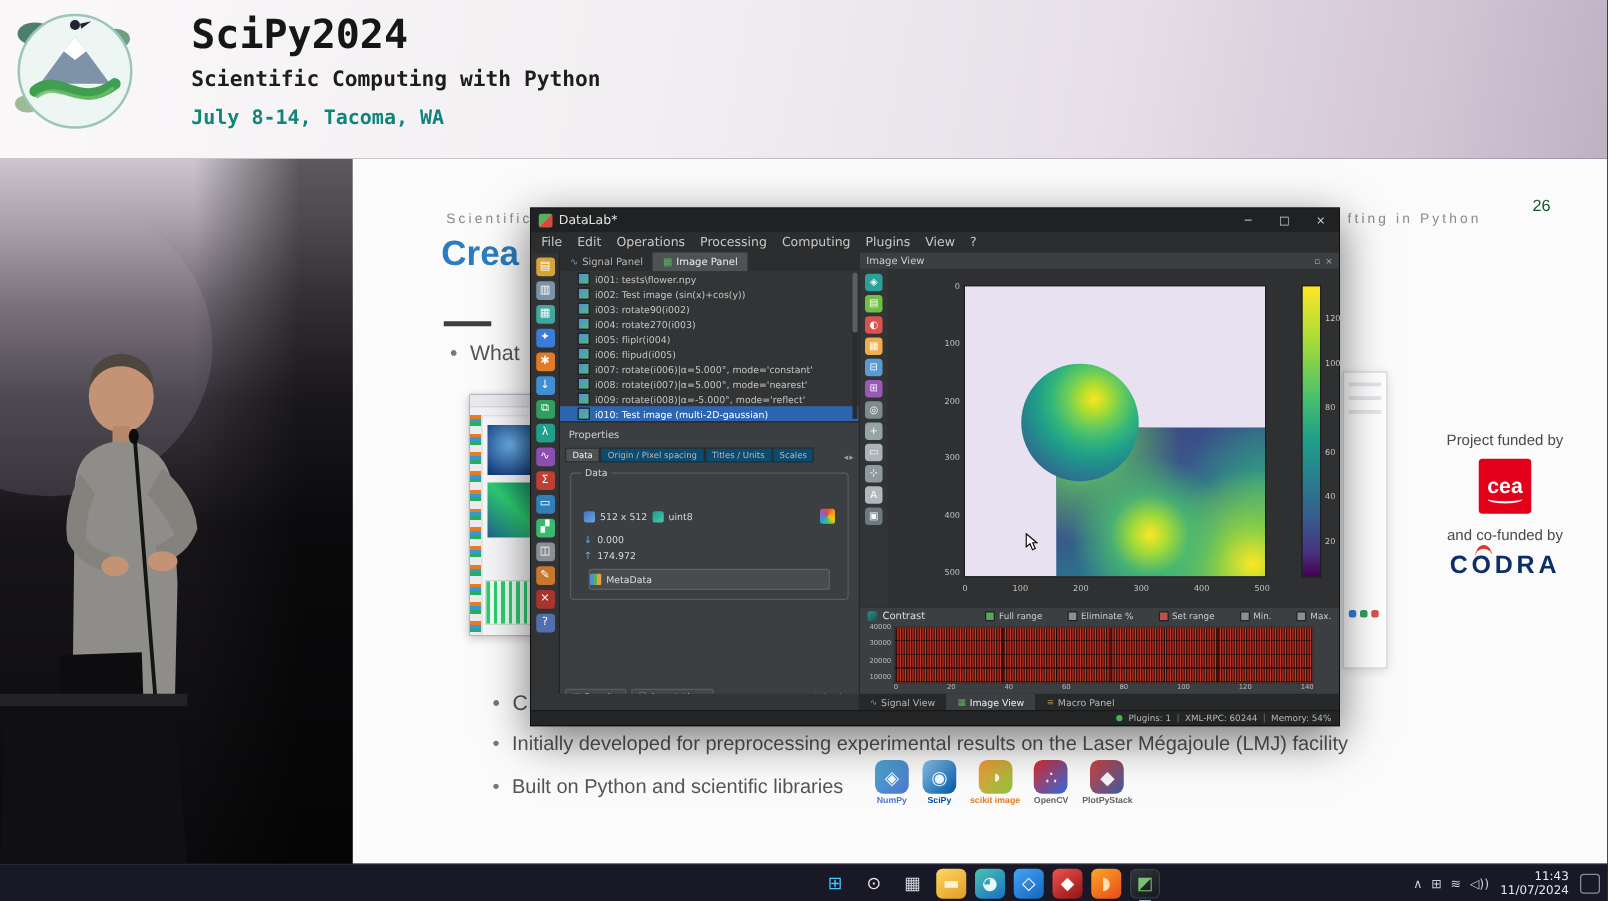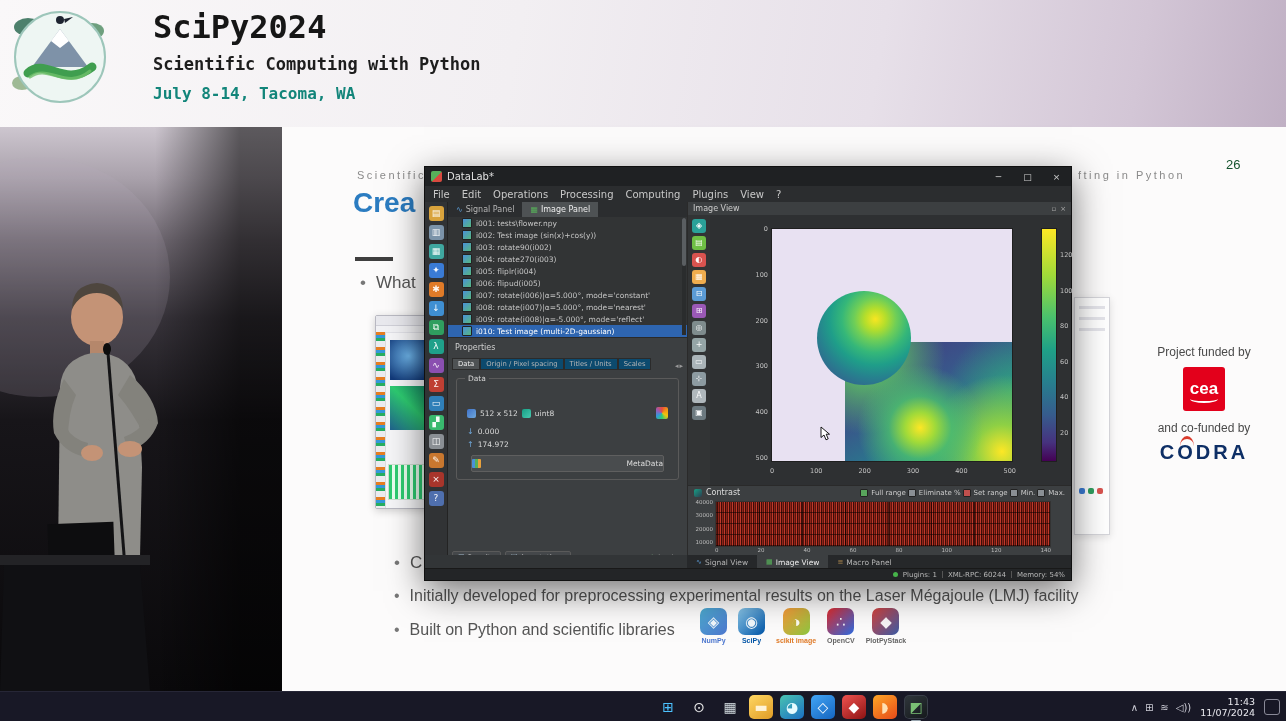--- a/index.html
+++ b/index.html
@@ -103,21 +103,21 @@
   .dl-groupbox{position:absolute;left:8px;right:8px;top:176px;height:100px;border:1px solid #5a5a5a;border-radius:3px;}
   .gb-legend{position:absolute;left:8px;top:-5px;background:#3c3f41;padding:0 3px;font-size:7.5px;color:#d5d5d5;}
   .gb-row{position:absolute;left:10px;right:10px;display:flex;align-items:center;gap:4px;font-size:7.5px;color:#d8d8d8;}
   .gb-r1{top:28px;} .gb-r2{top:48px;} .gb-r3{top:61px;}
   .gb-ic{width:9px;height:9px;border-radius:2px;display:inline-block;flex:0 0 auto;}
   .gb-ic.size{background:linear-gradient(135deg,#3f72c9,#6fa8dc);}
   .gb-ic.dtype{background:linear-gradient(135deg,#16a085,#48c9b0);}
   .gb-rainbow{margin-left:auto;width:12px;height:12px;border-radius:2px;background:conic-gradient(#e74c3c,#f39c12,#f1c40f,#2ecc71,#3498db,#9b59b6,#e74c3c);}
   .gb-arrow{color:#6fa8dc;font-size:8px;}
   .gb-btn{position:absolute;left:14px;right:14px;top:76px;height:15px;background:#494c4e;border:1px solid #5f5f5f;border-radius:2px;
-    display:flex;align-items:center;justify-content:space-between;gap:4px;font-size:7.5px;color:#dcdcdc;}
+    display:flex;align-items:center;justify-content:flex-start;gap:4px;font-size:7.5px;color:#dcdcdc;}
   .gb-btn .mic{width:9px;height:9px;border-radius:1px;background:linear-gradient(90deg,#4a90d9 0 33%,#57b05a 33% 66%,#e8a13c 66%);}
   .dl-leftfooter{position:absolute;left:4px;right:4px;bottom:4px;height:16px;display:flex;align-items:center;gap:4px;}
   .lf-btn{display:flex;align-items:center;gap:3px;background:#44474a;border:1px solid #5a5a5a;border-radius:2px;
     padding:1px 5px;font-size:7.5px;color:#d8d8d8;}
   .lf-ic{font-size:7px;color:#9fb6c8;}
   .lf-apply{margin-left:auto;background:none;border:none;color:#8f8f8f;}
   .lf-apply .lf-ic{color:#7fae7f;}
 
   .dl-right{position:absolute;left:262px;right:0;top:35px;bottom:25px;background:#3c3f41;border-left:1px solid #2a2a2a;}
   .dl-iheader{height:13px;display:flex;align-items:center;font-size:8px;color:#cccccc;padding:0 5px;}
@@ -141,21 +141,21 @@
   .dl-xticks{position:absolute;left:60px;top:252px;width:246px;display:flex;justify-content:space-between;font-size:6.5px;color:#c2c2c2;}
   .dl-cbar{position:absolute;left:332px;top:14px;width:14px;height:232px;outline:1px solid #1f1f1f;
     background:linear-gradient(180deg,#fde725 0%,#a0da39 20%,#4ac16d 38%,#1fa187 52%,#277f8e 66%,#365c8d 80%,#46327e 92%,#440154 100%);}
   .dl-cticks{position:absolute;left:350px;top:14px;height:232px;display:flex;flex-direction:column;justify-content:space-between;
     padding:22px 0 24px;box-sizing:border-box;font-size:6.5px;color:#c2c2c2;}
   .plot-cursor{position:absolute;left:48px;top:197px;}
 
   .dl-contrast{position:absolute;left:0;right:0;top:283px;height:72px;background:#3c3f41;border-top:1px solid #2a2a2a;}
   .ctr-head{height:13px;display:flex;align-items:center;gap:4px;padding:0 6px;font-size:8px;color:#dddddd;}
   .ctr-ic{width:8px;height:8px;border-radius:2px;background:linear-gradient(135deg,#16a085,#2c3e50);}
-  .ctr-opts{margin-left:auto;display:flex;gap:2px;font-size:7px;color:#cccccc;}
+  .ctr-opts{margin-left:auto;display:flex;gap:20px;font-size:7px;color:#cccccc;}
   .copt{display:flex;align-items:center;gap:3px;}
   .cbx{width:6px;height:6px;border-radius:1px;border:1px solid #222;display:inline-block;}
   .dl-hist{position:absolute;left:27px;right:20px;top:15px;height:44px;border:1px solid #333;
     background:
       repeating-linear-gradient(90deg,rgba(0,0,0,.55) 0 1px,transparent 1px 43px),
       repeating-linear-gradient(0deg,rgba(0,0,0,.5) 0 1px,transparent 1px 11px),
       repeating-linear-gradient(90deg,#c0392b 0 1px,#3d0d08 1px 2px,#8e2419 2px 3px,#5a140c 3px 4px);}
   .dl-hyticks{position:absolute;left:0;width:25px;top:13px;height:46px;display:flex;flex-direction:column;justify-content:space-between;align-items:flex-end;font-size:5.5px;color:#bbb;}
   .dl-hxticks{position:absolute;left:27px;right:20px;top:61px;display:flex;justify-content:space-between;font-size:5.5px;color:#bbb;}
 

